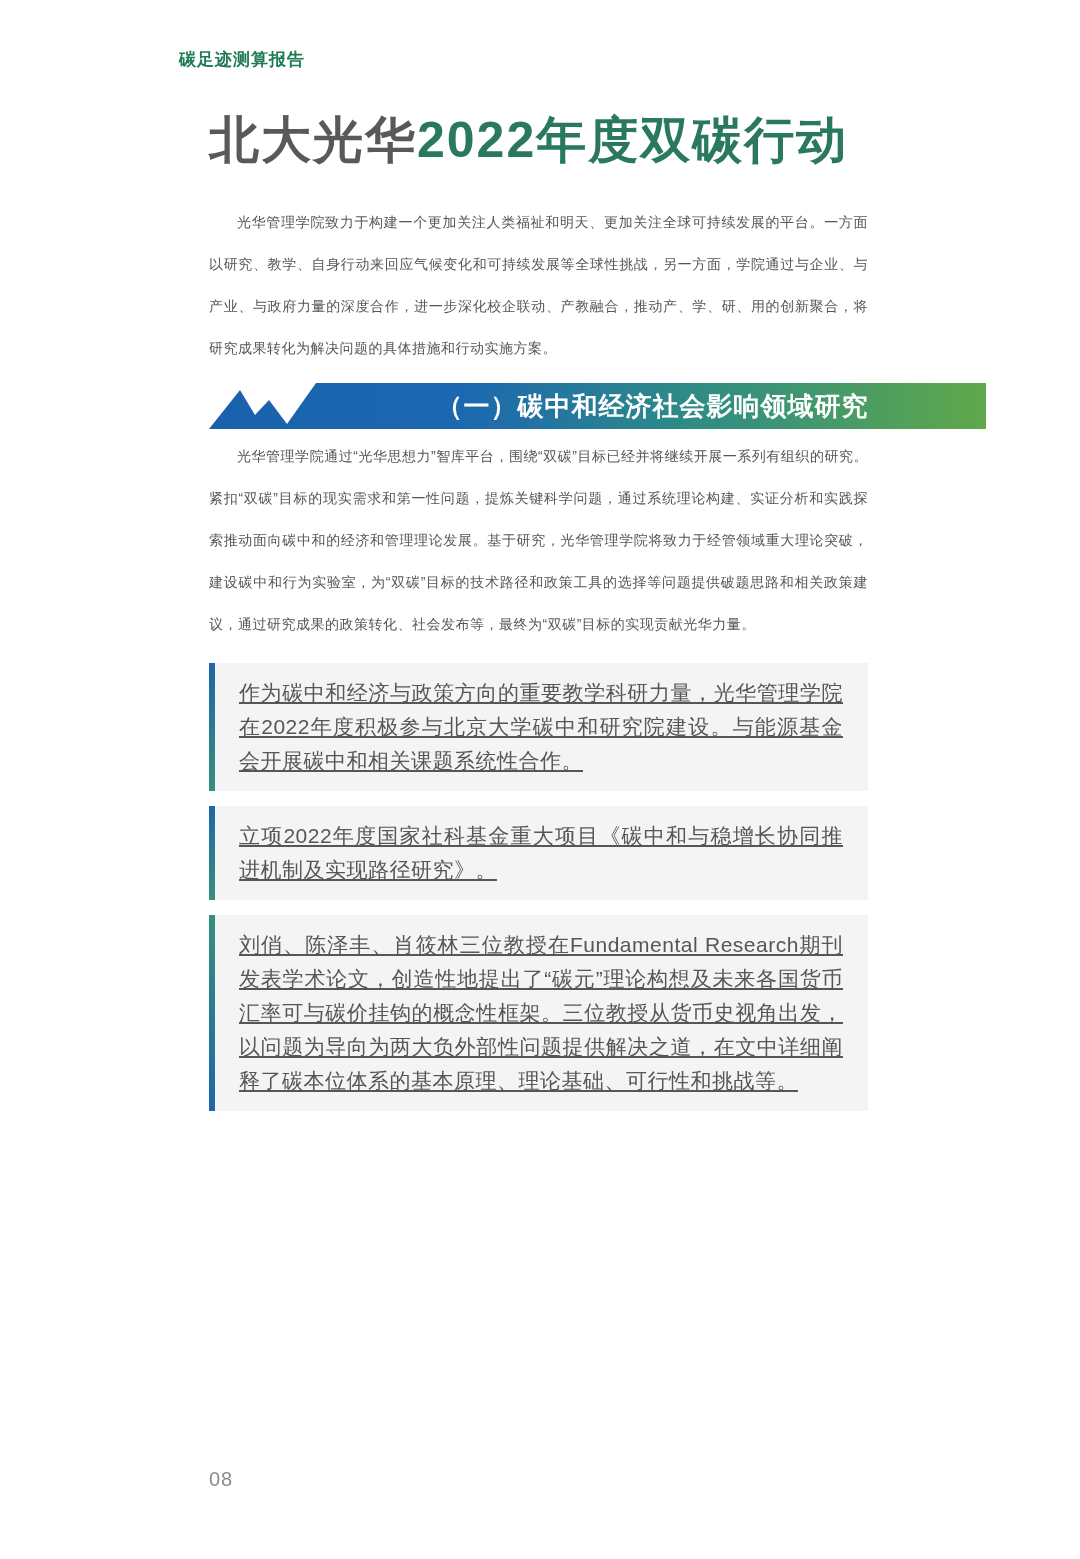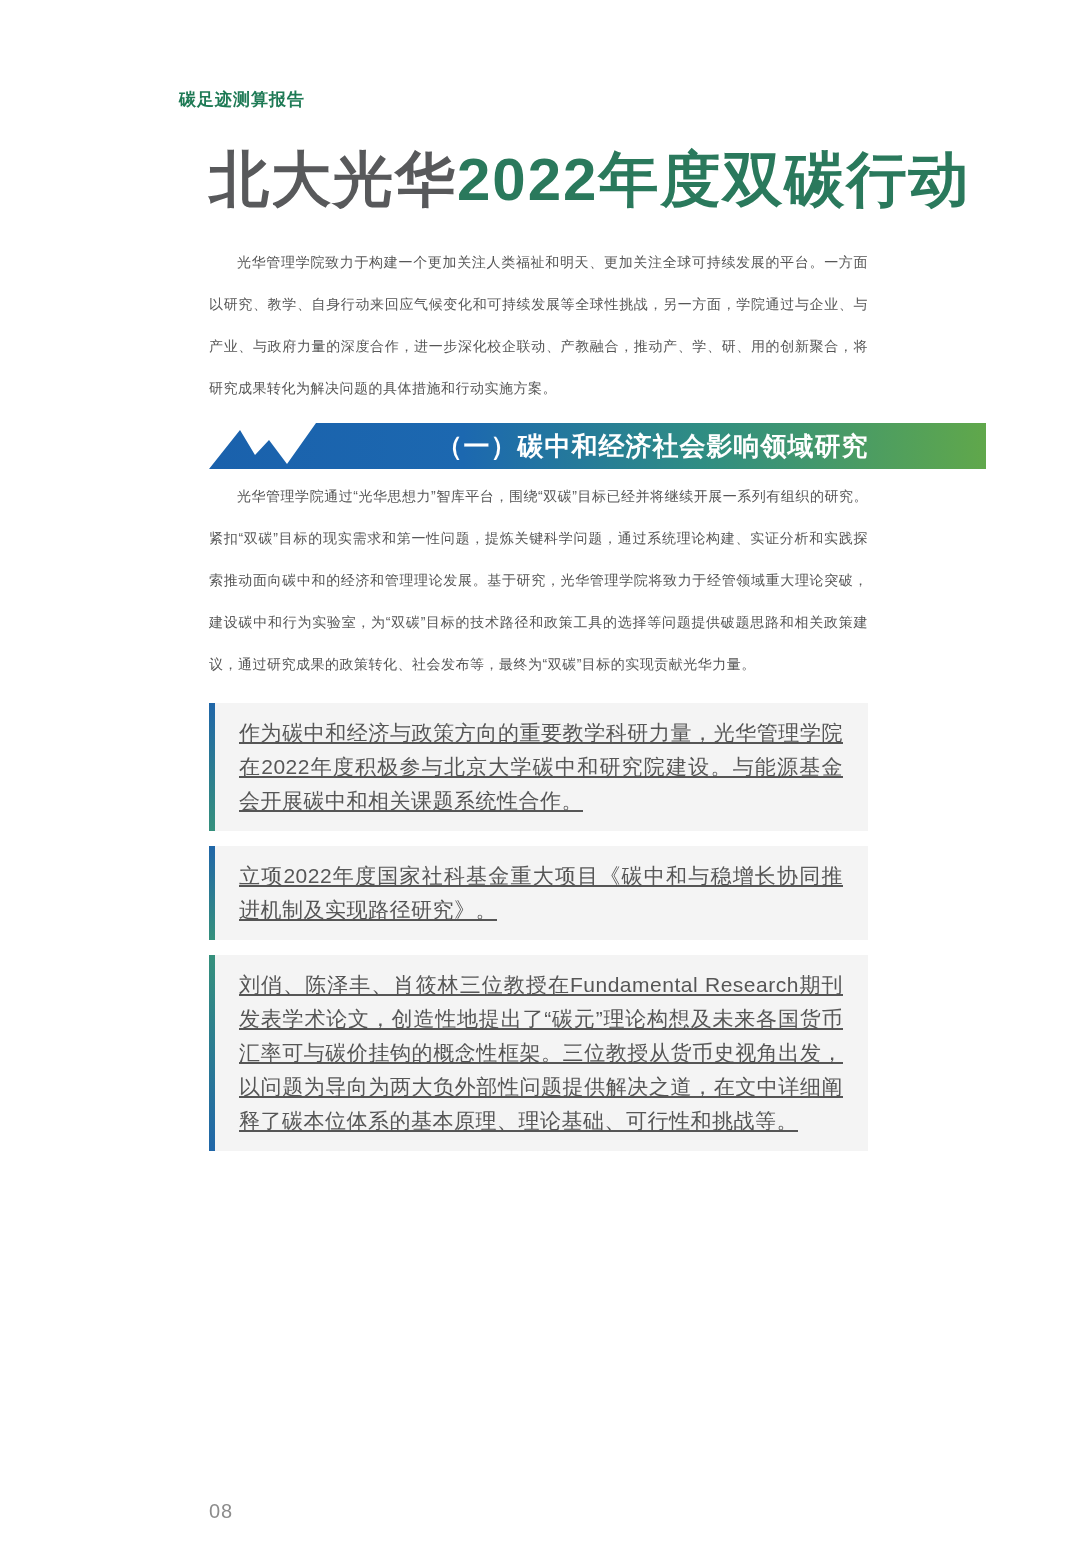--- a/index.html
+++ b/index.html
@@ -5,35 +5,35 @@
   * { margin: 0; padding: 0; box-sizing: border-box; }
   html, body { background: #ffffff; }
   body { font-family: "Liberation Sans", "DejaVu Sans", sans-serif; }
 
   .page {
     position: relative;
     width: 892px;
     height: 1559px;
     margin: 0 auto;
     background: #fff;
-    padding: 88px 118px 0 115px;
+    padding: 48px 118px 0 115px;
     overflow: hidden;
   }
 
   .header-label {
     font-size: 17px;
     font-weight: bold;
     color: var(--header_green);
     margin-left: -30px;
     letter-spacing: 1px;
   }
 
   .title {
     margin-top: 34px;
-    font-size: 60px;
+    font-size: 50px;
     line-height: 70px;
     font-weight: bold;
     letter-spacing: 2px;
     white-space: nowrap;
   }
   .title .t-dark  { color: var(--title_dark); }
   .title .t-green { color: var(--title_green); }
 
   .body-para {
     font-size: 14px;
@@ -86,21 +86,21 @@
   }
   .bar-down { background: linear-gradient(180deg, var(--accent_blue), var(--accent_teal)); }
   .bar-up   { background: linear-gradient(180deg, var(--accent_teal), var(--accent_blue)); }
   .box-1 { margin-top: 18px; }
   .box-2 { margin-top: 15px; }
   .box-3 { margin-top: 15px; }
 
   .page-number {
     position: absolute;
     left: 115px;
-    bottom: 36px;
+    bottom: 68px;
     font-size: 20px;
     color: var(--page_number_gray);
     letter-spacing: 1px;
   }
 </style>
 </head>
 <body>
 
 <div class="page">
 

